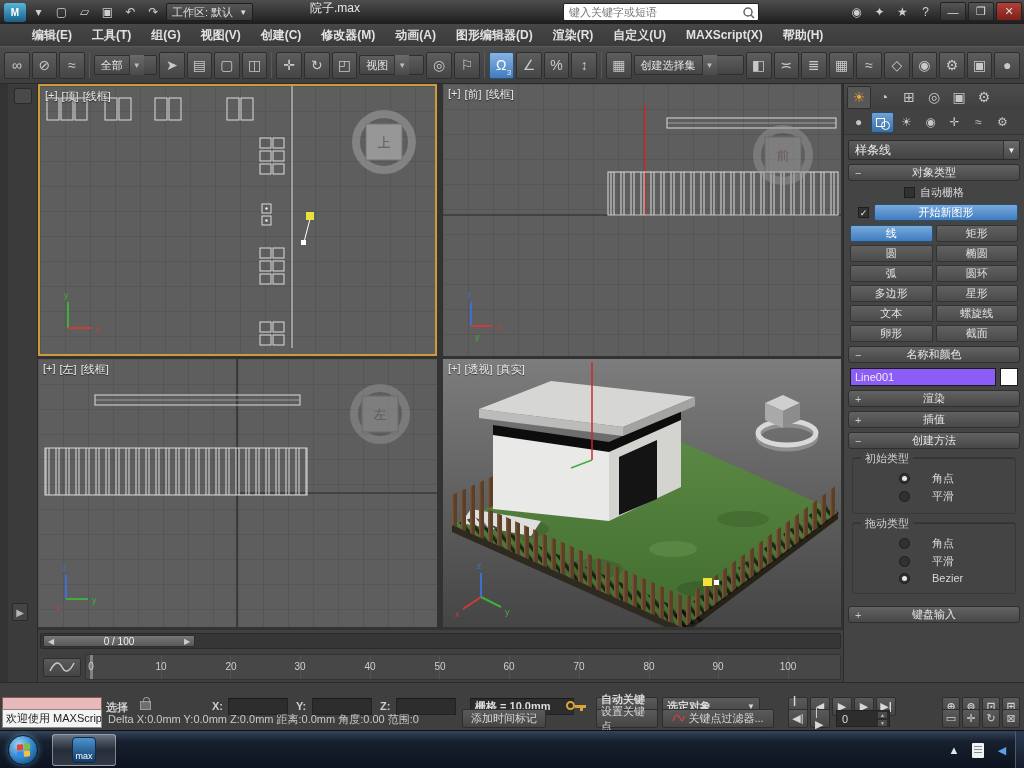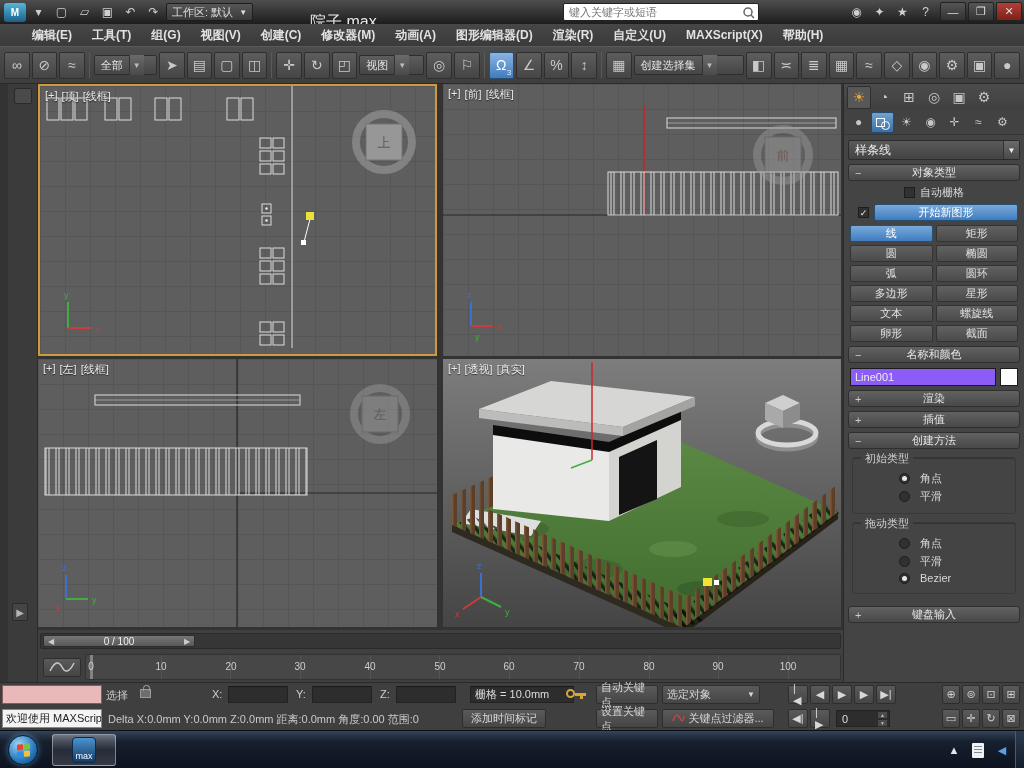--- a/index.html
+++ b/index.html
@@ -5,21 +5,21 @@
 *{margin:0;padding:0;box-sizing:border-box;font-family:"Liberation Sans","DejaVu Sans",sans-serif;}
 html,body{width:1024px;height:768px;overflow:hidden;background:#2b2b2b;}
 #root{position:relative;width:1024px;height:768px;background:#3c3c3c;color:#ddd;font-size:12px;}
 .abs{position:absolute;}
 
 
 #titlebar{left:0;top:0;width:1024px;height:24px;background:linear-gradient(#4e4e4e,#1d1d1d);display:flex;align-items:center;gap:2px;padding:0 4px;}
 .tb-icon{width:21px;height:19px;display:flex;align-items:center;justify-content:center;color:#cfcfcf;font-size:12px;border-radius:2px;}
 #max-logo{width:22px;height:19px;background:linear-gradient(#57b7d8,#1a5f8a);border-radius:3px;color:#fff;font-size:10px;font-weight:bold;display:flex;align-items:center;justify-content:center;}
 .dd-mini{height:18px;display:flex;align-items:center;gap:6px;padding:0 5px;border:1px solid #1d1d1d;background:linear-gradient(#565656,#3a3a3a);border-radius:2px;font-size:11px;color:#ddd;}
-#doc-title{position:absolute;left:310px;top:12px;font-size:16px;color:#e8e8e8;}
+#doc-title{position:absolute;left:310px;top:0;font-size:12px;color:#e8e8e8;}
 #search-box{position:absolute;left:563px;top:3px;width:196px;height:18px;background:#fff;border:1px solid #222;border-radius:2px;display:flex;align-items:center;}
 #search-box input{flex:1;border:0;outline:none;font-size:11px;color:#888;padding:0 5px;background:transparent;}
 #win-btns{position:absolute;right:2px;top:2px;display:flex;gap:2px;}
 .win-btn{width:26px;height:19px;display:flex;align-items:center;justify-content:center;font-size:11px;color:#ddd;background:linear-gradient(#555,#333);border:1px solid #222;border-radius:2px;}
 .win-btn.close{background:linear-gradient(#b04038,#7e211a);}
 #info-icons{position:absolute;right:88px;top:2px;display:flex;gap:2px;}
 
 
 #menubar{left:0;top:24px;width:1024px;height:22px;background:linear-gradient(#474747,#3a3a3a);display:flex;align-items:center;padding-left:22px;}
 .menu-item{padding:0 10px;font-size:12px;color:#e2e2e2;height:24px;display:flex;align-items:center;font-weight:bold;}
@@ -61,21 +61,21 @@
 .prow{display:flex;align-items:center;gap:5px;margin:4px 10px 0;font-size:11px;color:#d8d8d8;}
 .cb{width:11px;height:11px;background:#313131;border:1px solid #1d1d1d;display:inline-flex;align-items:center;justify-content:center;font-size:9px;color:#eee;flex:none;}
 .pbtn{height:17px;background:linear-gradient(#616161,#4b4b4b);border:1px solid #333;border-radius:2px;color:#e2e2e2;font-size:11px;display:flex;align-items:center;justify-content:center;}
 .pbtn.blue{background:linear-gradient(#79aadb,#3f7cbf);border-color:#27506f;color:#fff;}
 #shape-grid{display:grid;grid-template-columns:1fr 1fr;gap:3px;margin:4px 6px 0;}
 #name-field-row{display:flex;gap:4px;margin:5px 6px 0;align-items:center;}
 #name-field{flex:1;height:18px;background:#8b5cf6;border:1px solid #1c1c1c;color:#eee;font-size:11px;display:flex;align-items:center;padding-left:4px;}
 #color-swatch{width:18px;height:18px;background:#fdfdfd;border:1px solid #1c1c1c;}
 .groupbox{margin:8px 8px 0;border:1px solid #383838;border-radius:3px;position:relative;padding:10px 6px 6px;box-shadow:inset 0 1px 0 rgba(0,0,0,.25);}
 .groupbox .legend{position:absolute;top:-7px;left:8px;background:#444;padding:0 4px;font-size:11px;color:#cfcfcf;}
-.radio-row{display:flex;align-items:center;gap:10px;margin:3px 0 3px 40px;font-size:11px;color:#d8d8d8;}
+.radio-row{display:flex;align-items:center;gap:22px;margin:3px 0 3px 40px;font-size:11px;color:#d8d8d8;}
 .radio{width:11px;height:11px;border-radius:50%;background:#313131;border:1px solid #1d1d1d;position:relative;flex:none;}
 .radio.sel::after{content:"";position:absolute;inset:2px;border-radius:50%;background:#e9e9e9;}
 
 
 #timeline{position:absolute;left:38px;top:546px;width:805px;height:22px;background:#404040;display:flex;align-items:center;padding:0 2px;}
 #time-track{flex:1;height:16px;background:#363636;border:1px solid #2a2a2a;border-radius:2px;position:relative;}
 #time-handle{position:absolute;left:2px;top:1px;height:12px;width:152px;background:linear-gradient(#777,#585858);border:1px solid #2e2e2e;border-radius:2px;display:flex;align-items:center;color:#f0f0f0;font-size:10px;}
 #time-handle .th-arr{width:14px;text-align:center;font-size:8px;color:#ccc;}
 #time-handle .th-lbl{flex:1;text-align:center;}
 #trackbar{position:absolute;left:38px;top:568px;width:805px;height:30px;background:#3f3f3f;display:flex;}
@@ -594,21 +594,21 @@
         <span class="tick-num" style="left:423px;">60</span>
         <span class="tick-num" style="left:493px;">70</span>
         <span class="tick-num" style="left:563px;">80</span>
         <span class="tick-num" style="left:632px;">90</span>
         <span class="tick-num" style="left:702px;">100</span>
       </div>
     </div>
   </div>
 
   <div id="statusbar" class="abs">
-    <div class="srow" style="top:0;">
+    <div class="srow" style="top:12px;font-weight:bold;">
       <div id="listener-in"></div>
       <span class="slabel" style="left:106px;">选择</span>
       <span id="lockico"></span>
       <span class="slabel" style="left:212px;">X:</span>
       <div class="sfield" style="left:228px;width:60px;"></div>
       <span class="slabel" style="left:296px;">Y:</span>
       <div class="sfield" style="left:312px;width:60px;"></div>
       <span class="slabel" style="left:380px;">Z:</span>
       <div class="sfield" style="left:396px;width:60px;"></div>
       <div class="sfield" style="left:470px;width:104px;">

